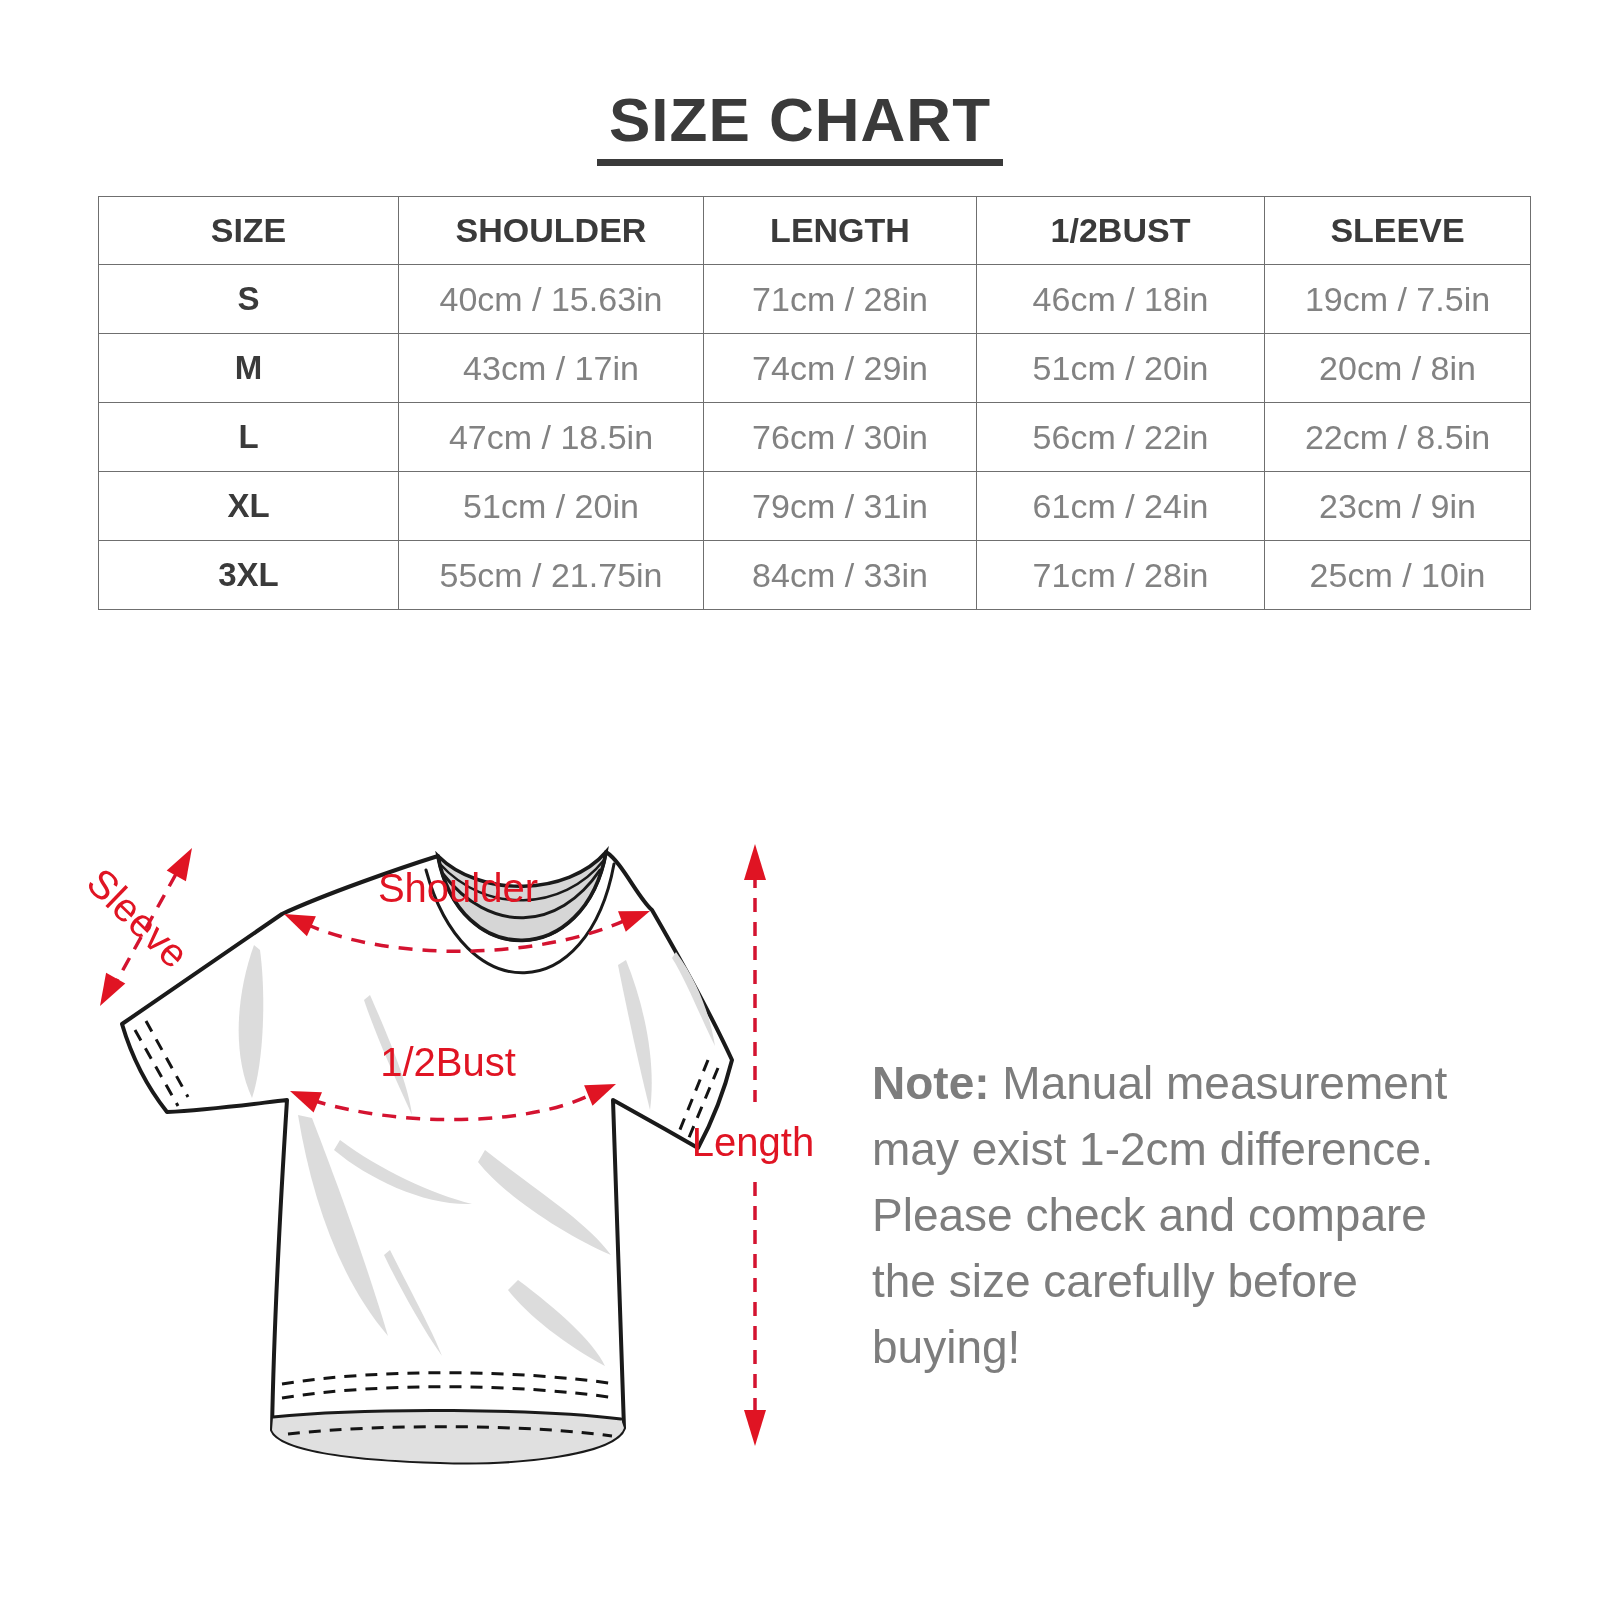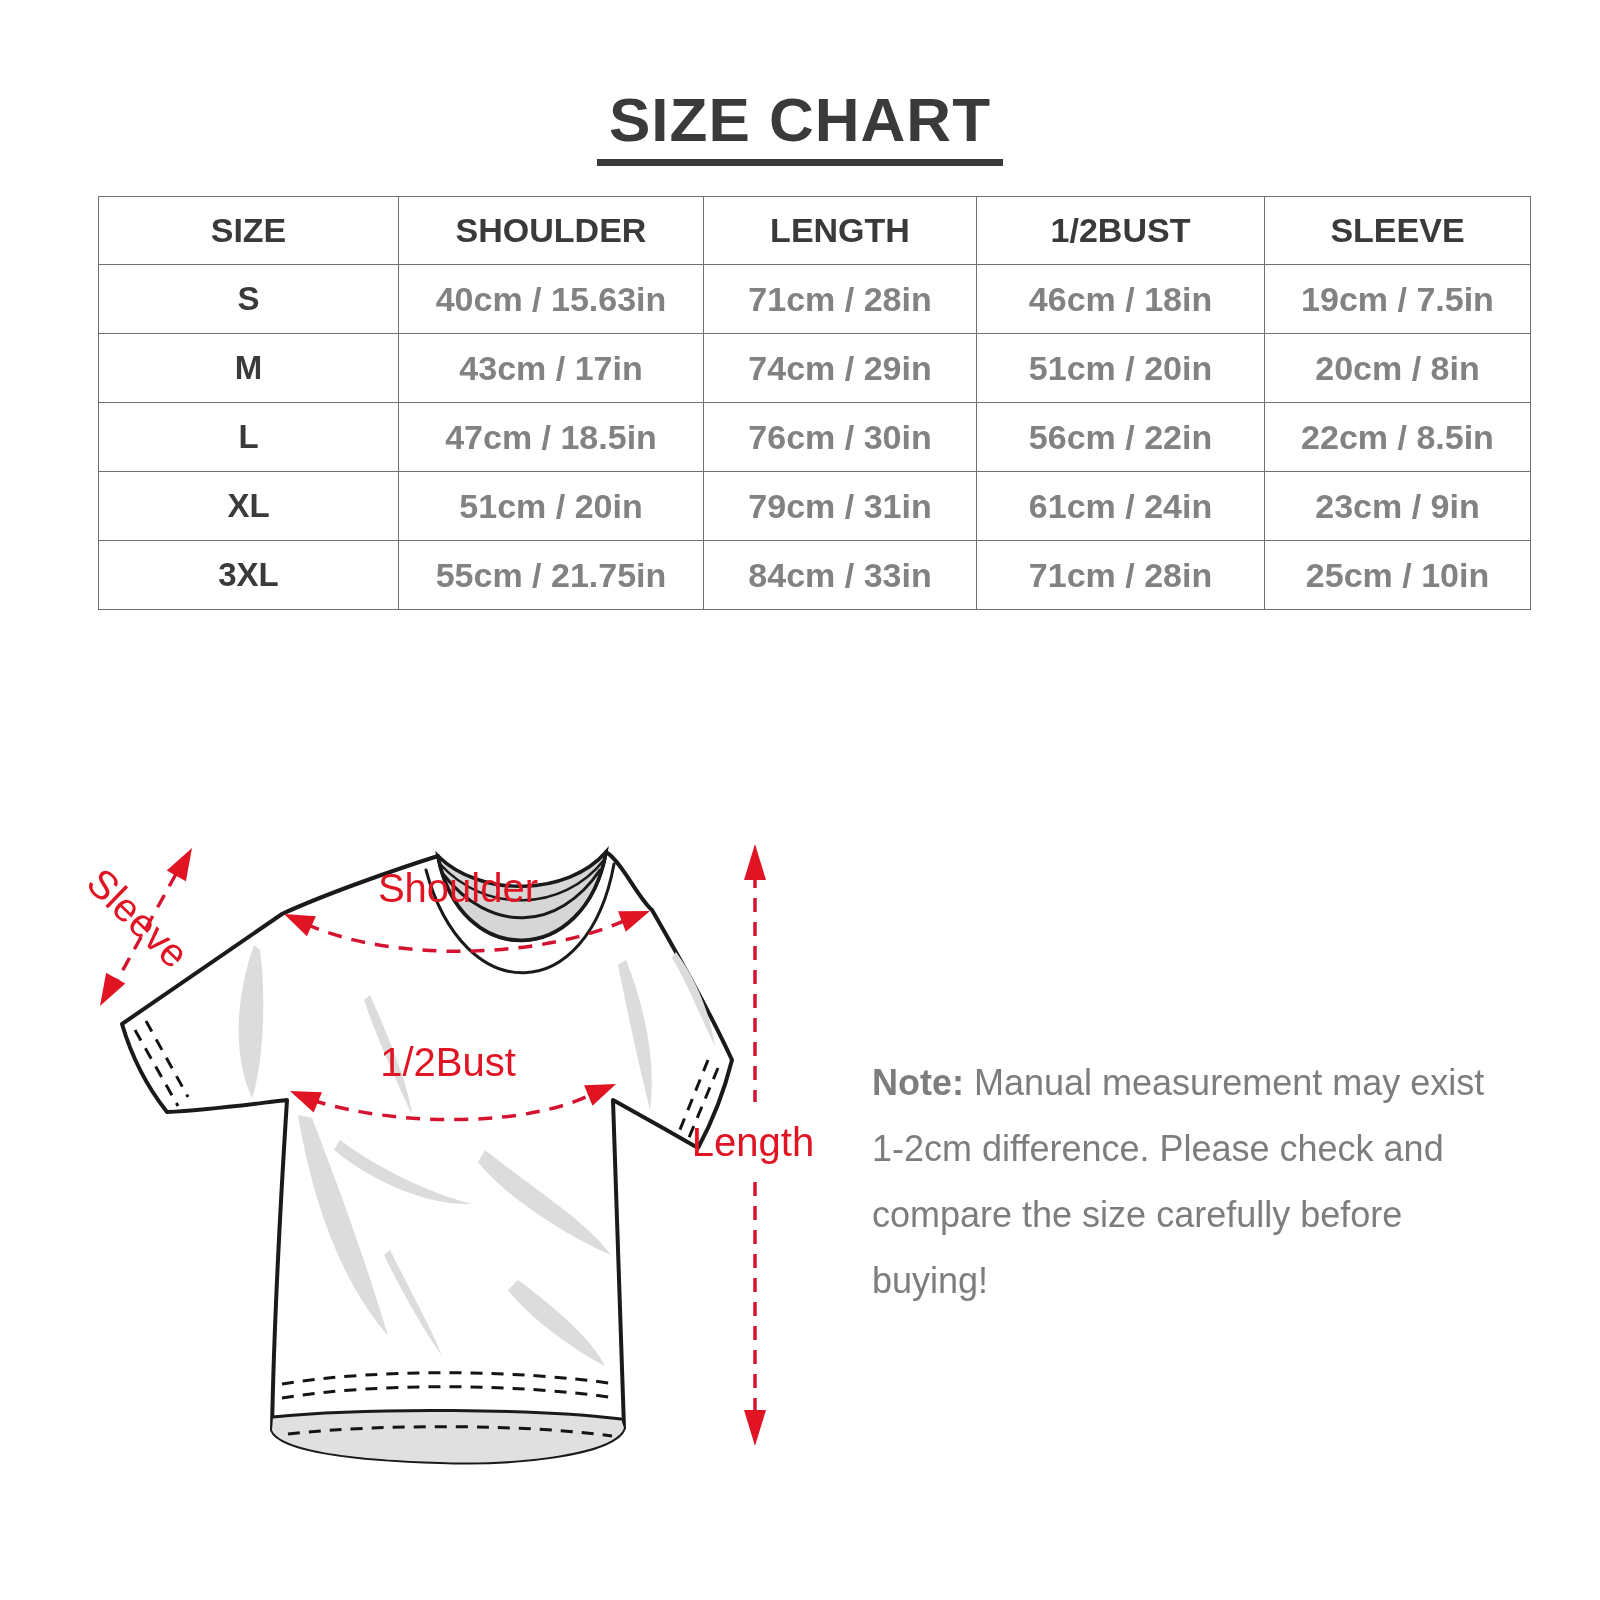--- a/index.html
+++ b/index.html
@@ -19,36 +19,36 @@
   h1.page-title{display:inline-block;font-size:62px;font-weight:bold;color:var(--text-dark);
     letter-spacing:1px;border-bottom:7px solid var(--text-dark);padding:0 12px 4px 12px;}
 
   
   table.size-table{position:absolute;left:98px;top:196px;width:1432px;border-collapse:collapse;
     table-layout:fixed;}
   table.size-table th,table.size-table td{border:1.5px solid var(--border-gray);
     text-align:center;vertical-align:middle;}
   table.size-table thead th{height:68px;font-size:34px;font-weight:bold;color:var(--text-dark);}
   table.size-table tbody th{height:69px;font-size:33px;font-weight:bold;color:var(--text-dark);}
-  table.size-table tbody td{height:69px;font-size:34px;font-weight:bold;color:var(--text-gray);margin-top:42px;}
+  table.size-table tbody td{height:69px;font-size:34px;font-weight:normal;color:var(--text-gray);margin-top:42px;}
 
   
   svg.tshirt{position:absolute;left:40px;top:810px;width:820px;height:700px;}
   .outline{fill:#ffffff;stroke:#1a1a1a;stroke-width:4;stroke-linejoin:round;}
   .thin{fill:none;stroke:#1a1a1a;stroke-width:3;stroke-linecap:round;}
   .shade{fill:#dcdcdc;stroke:none;}
   .collar-band{fill:#d6d6d6;stroke:#1a1a1a;stroke-width:3.5;}
   .stitch{fill:none;stroke:#141414;stroke-width:3;stroke-dasharray:12 9;stroke-linecap:butt;}
   .hem-roll{fill:#e0e0e0;stroke:none;}
   .red-dash{fill:none;stroke:var(--dash-red);stroke-width:3.5;stroke-dasharray:14 10;}
   .red-fill{fill:var(--accent-red);stroke:none;}
   .red-text{fill:var(--accent-red);font-family:"Liberation Sans",sans-serif;font-size:40px;}
 
   
-  .note{position:absolute;left:872px;top:1050px;width:614px;font-size:36px;line-height:66px;
+  .note{position:absolute;left:872px;top:1050px;width:614px;font-size:46px;line-height:66px;
     color:#7d7d7d;}
   .note .note-label{font-weight:bold;}
 </style>
 </head>
 <body>
 
 <div class="page">
 
   <div class="title-wrap">
     <h1 class="page-title">SIZE CHART</h1>

